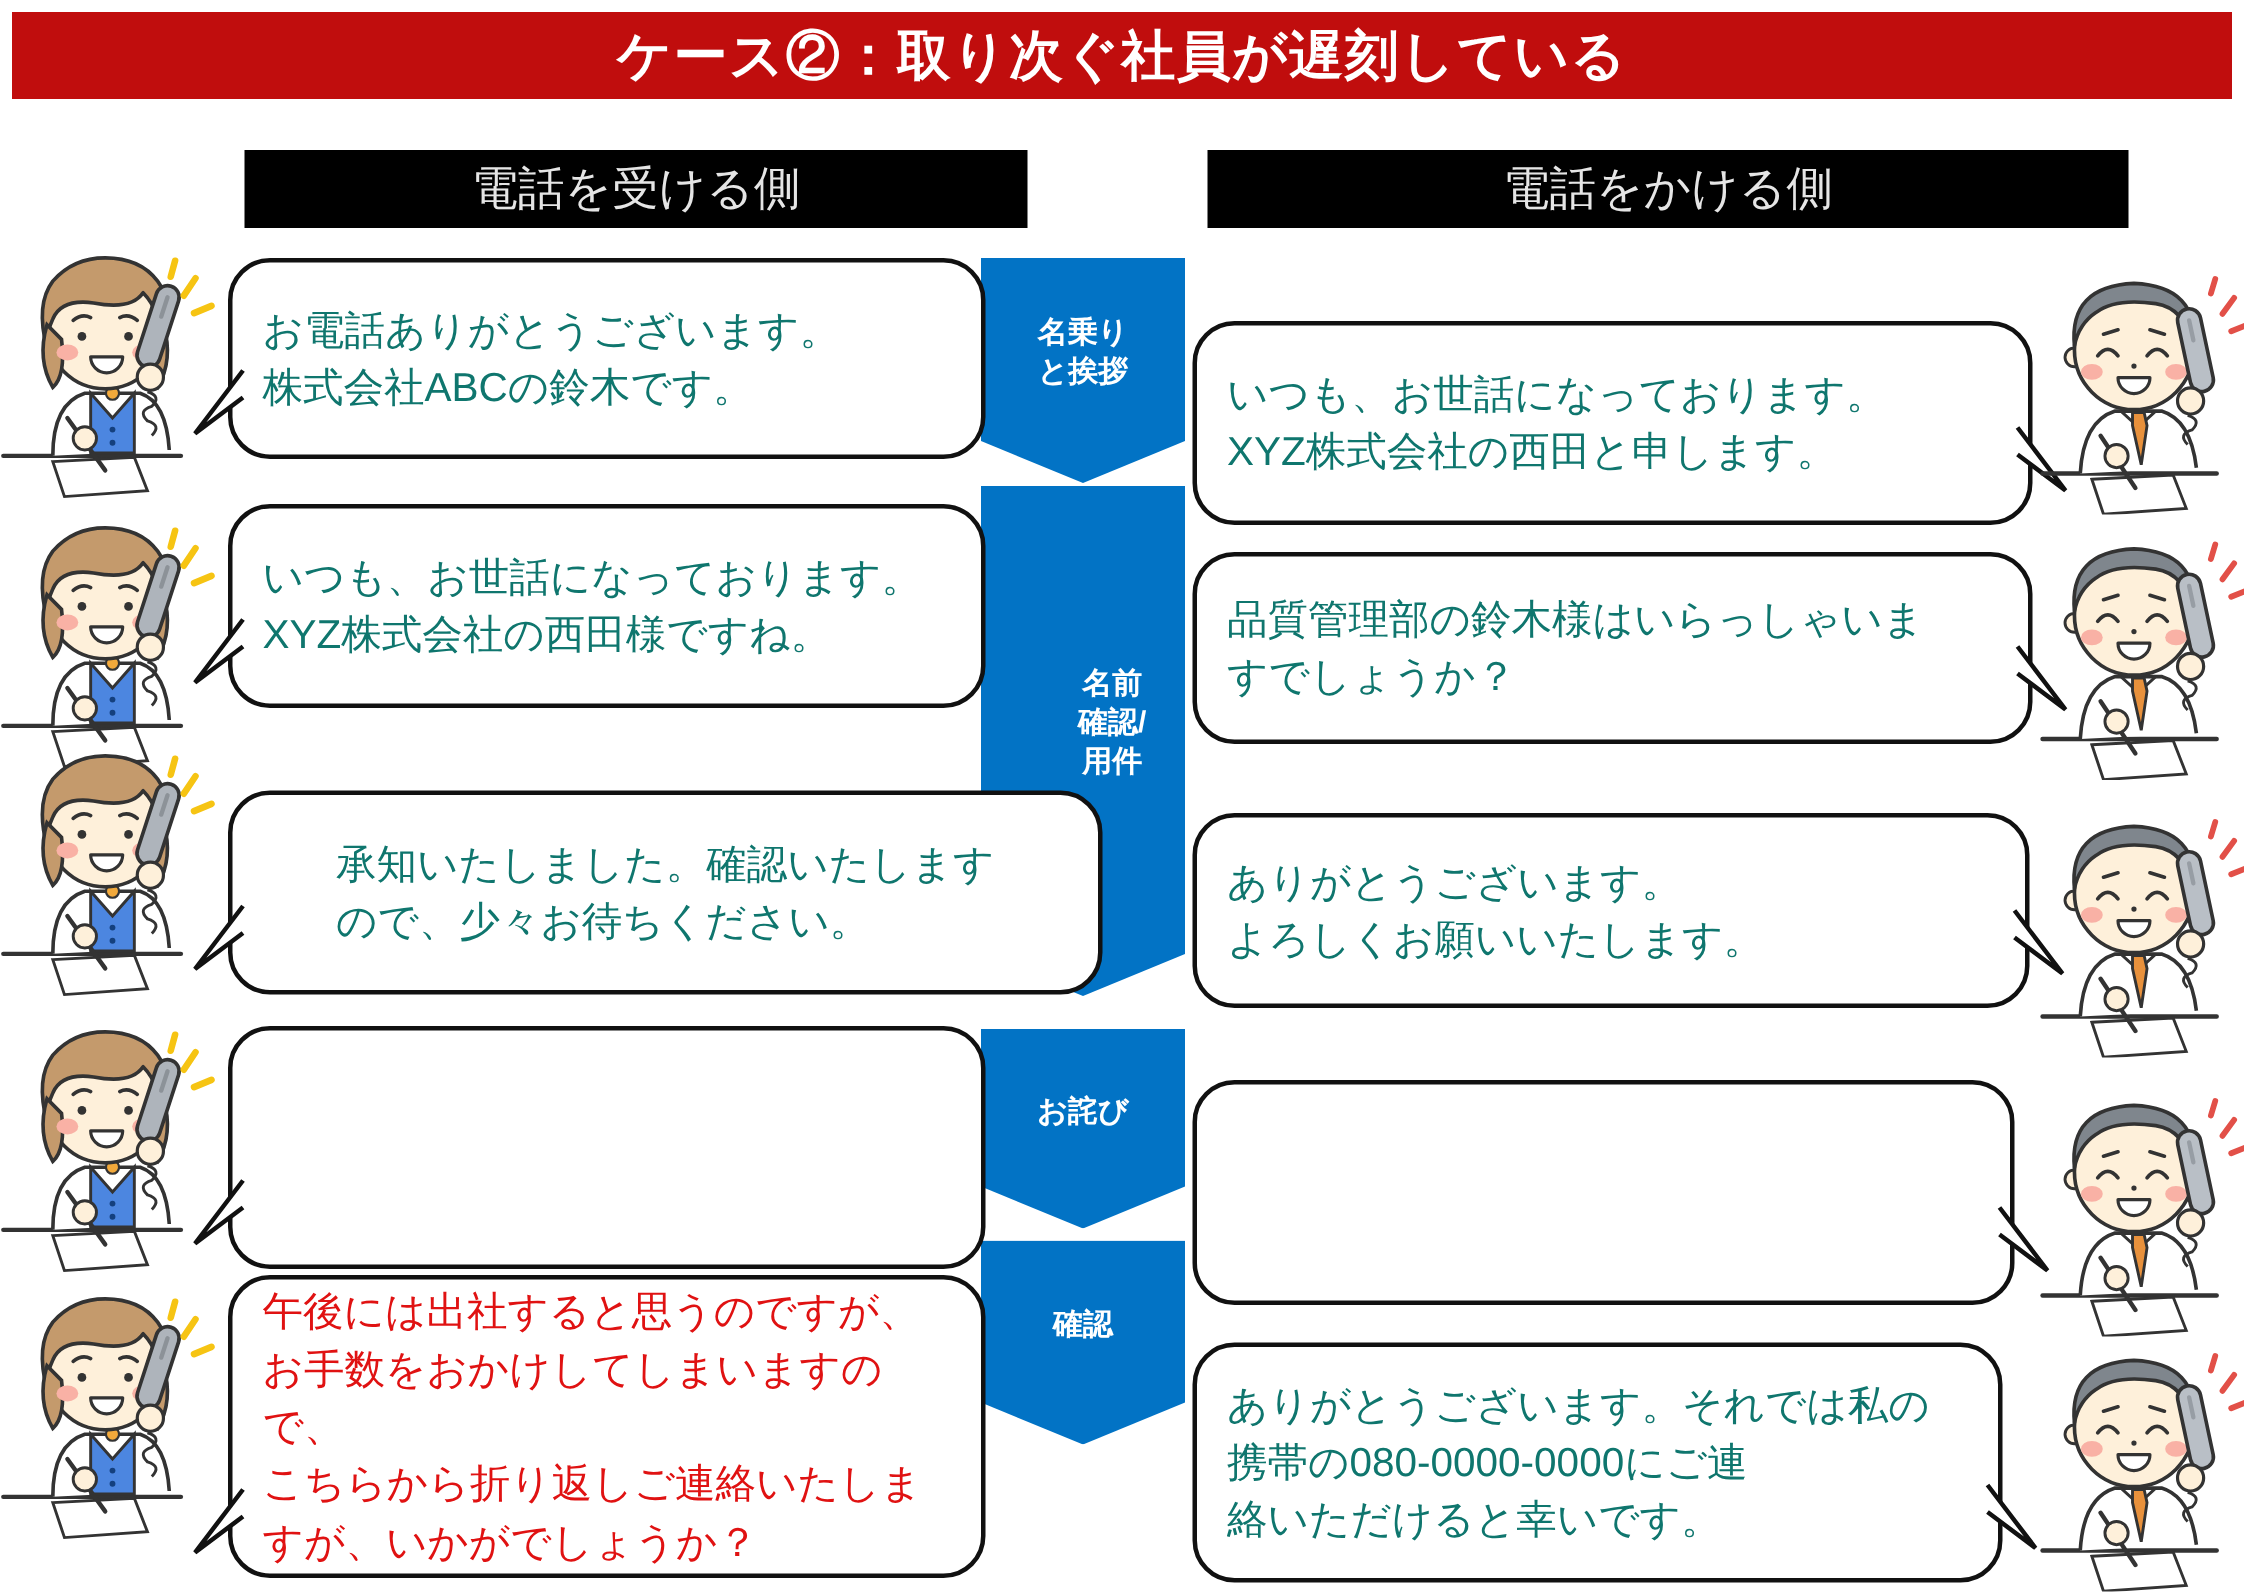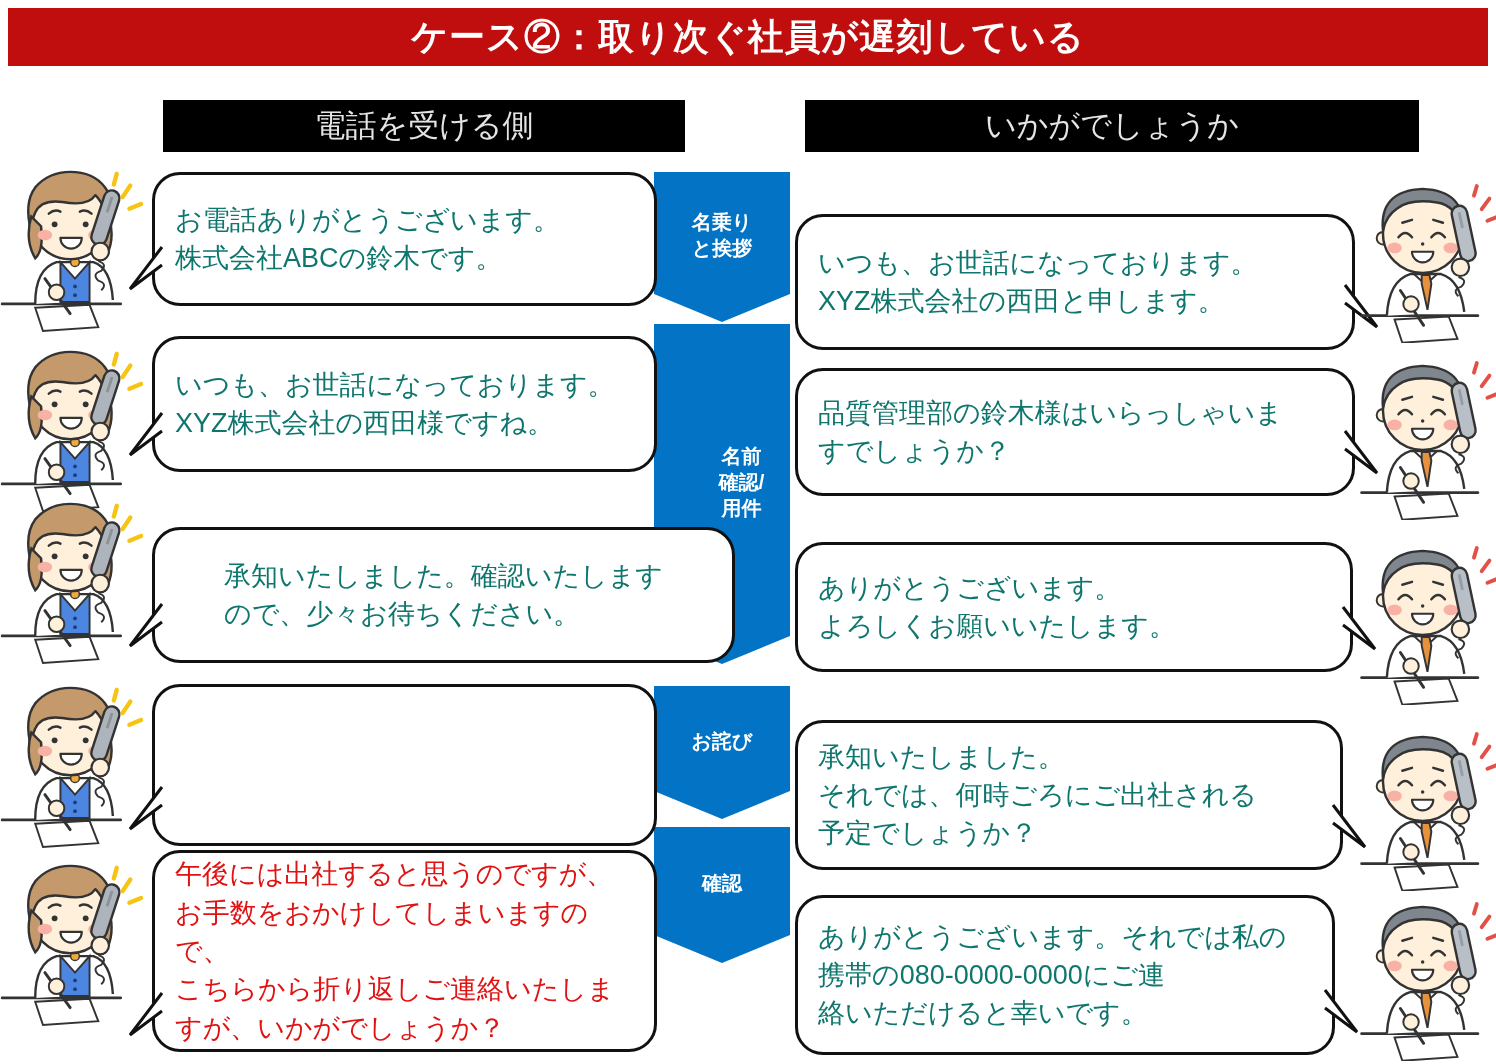--- a/index.html
+++ b/index.html
@@ -145,21 +145,21 @@
 <div class="page">
 
   <div class="banner">
     <span>ケース②：取り次ぐ社員が遅刻している</span>
   </div>
 
   <div class="col-header left">
     <span>電話を受ける側</span>
   </div>
   <div class="col-header right">
-    <span>いかがでしょうか</span>
+    <span>電話をかける側</span>
   </div>
 
   <div class="step step1">
     <span>名乗り
 と挨拶</span>
   </div>
   <div class="step step2">
     <span>名前
 確認/
 用件</span>
@@ -222,23 +222,20 @@
       </svg>
   </div>
   <div class="bubble cb3">
     <div class="bubble-text">ありがとうございます。
 よろしくお願いいたします。</div>
     <svg class="tail tail-r" width="36" height="50" viewBox="0 0 36 50">
         <use href="#tail-right"></use>
       </svg>
   </div>
   <div class="bubble cb4">
-    <div class="bubble-text">承知いたしました。
-それでは、何時ごろにご出社される
-予定でしょうか？</div>
     <svg class="tail tail-r" width="36" height="50" viewBox="0 0 36 50">
         <use href="#tail-right"></use>
       </svg>
   </div>
   <div class="bubble cb5">
     <div class="bubble-text">ありがとうございます。それでは私の
 携帯の080-0000-0000にご連
 絡いただけると幸いです。</div>
     <svg class="tail tail-r" width="36" height="50" viewBox="0 0 36 50">
         <use href="#tail-right"></use>

